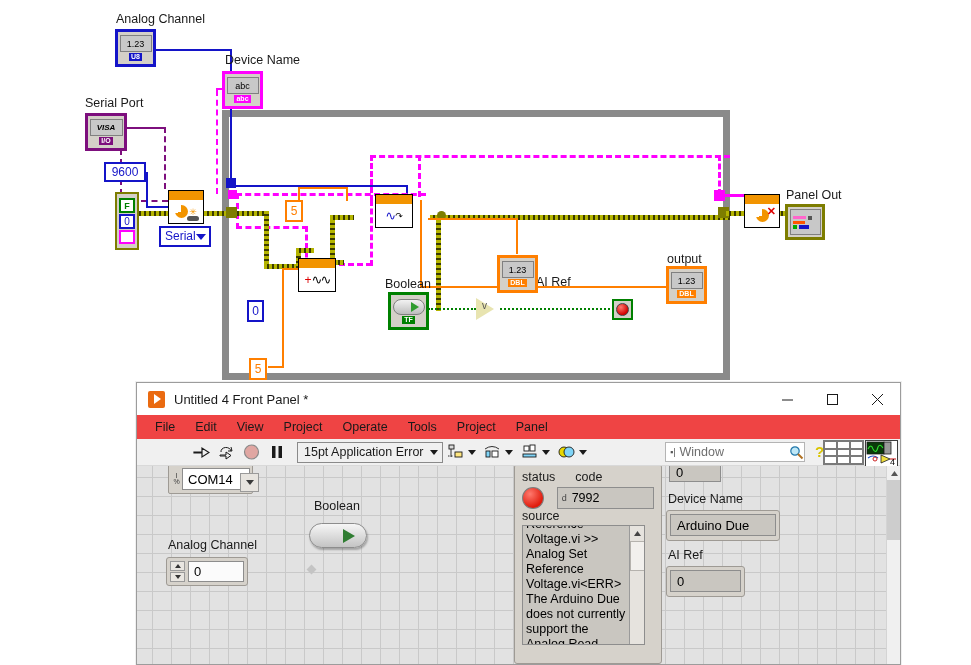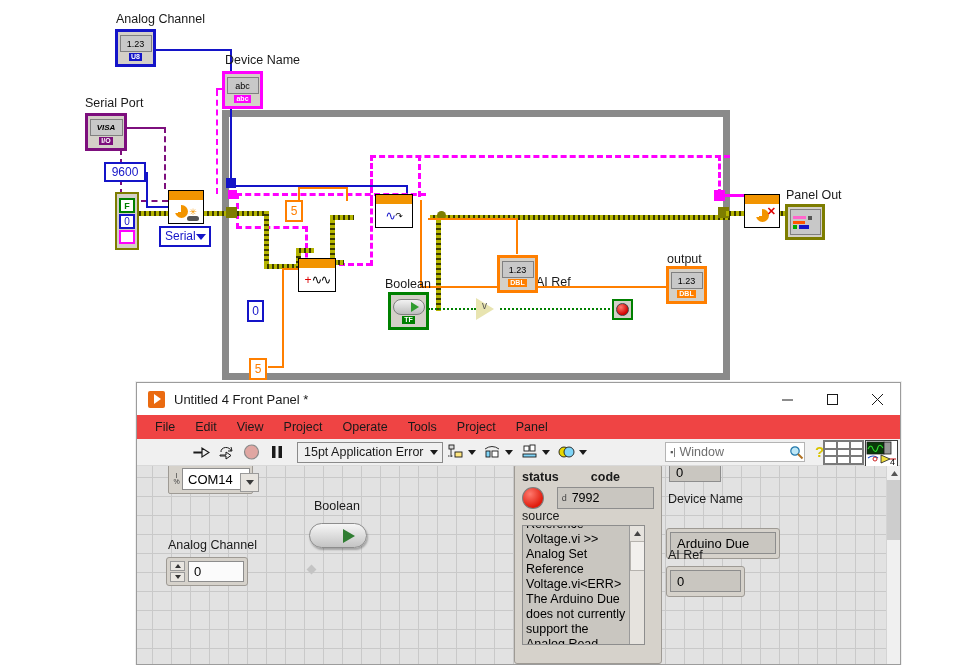--- a/index.html
+++ b/index.html
@@ -586,21 +586,21 @@
       </div>
       <div class="num-field">0</div>
     </div>
 
     <div class="fp-label" style="left:177px; top:33px;">Boolean</div>
     <div class="slide-switch" style="left:172px; top:57px;">
       <div class="knob"></div>
     </div>
 
     <div class="err-cluster" style="left:377px; top:-2px; width:148px; height:200px;">
-      <div style="display:flex; gap:32px;font-weight:bold;">
+      <div style="display:flex; gap:20px;">
         <div class="fp-label" style="position:static;">status</div>
         <div class="fp-label" style="position:static;">code</div>
       </div>
       <div style="display:flex; gap:13px; align-items:center; margin-top:3px;">
         <div class="err-led"></div>
         <div class="err-code-field">
           <span style="font-size:9px;color:#444;">d</span>
           <span>7992</span>
         </div>
       </div>
@@ -615,21 +615,21 @@
               </svg>
           </div>
           <div class="err-src-thumb"></div>
         </div>
       </div>
     </div>
 
     <div class="ind-plain" style="left:532px; top:-4px; width:52px; height:20px;">0</div>
 
     <div class="fp-label" style="left:531px; top:26px;">Device Name</div>
-    <div class="ind-str" style="left:529px; top:44px; width:114px; height:31px;margin-top:18px;">
+    <div class="ind-str" style="left:529px; top:44px; width:114px; height:31px;">
       <div class="ind-inner">Arduino Due</div>
     </div>
 
     <div class="fp-label" style="left:531px; top:82px;">AI Ref</div>
     <div class="ind-num" style="left:529px; top:100px; width:79px; height:31px;">
       <div class="ind-inner">0</div>
     </div>
 
     <div id="fp-vscroll">
       <div class="scroll-arrow">

